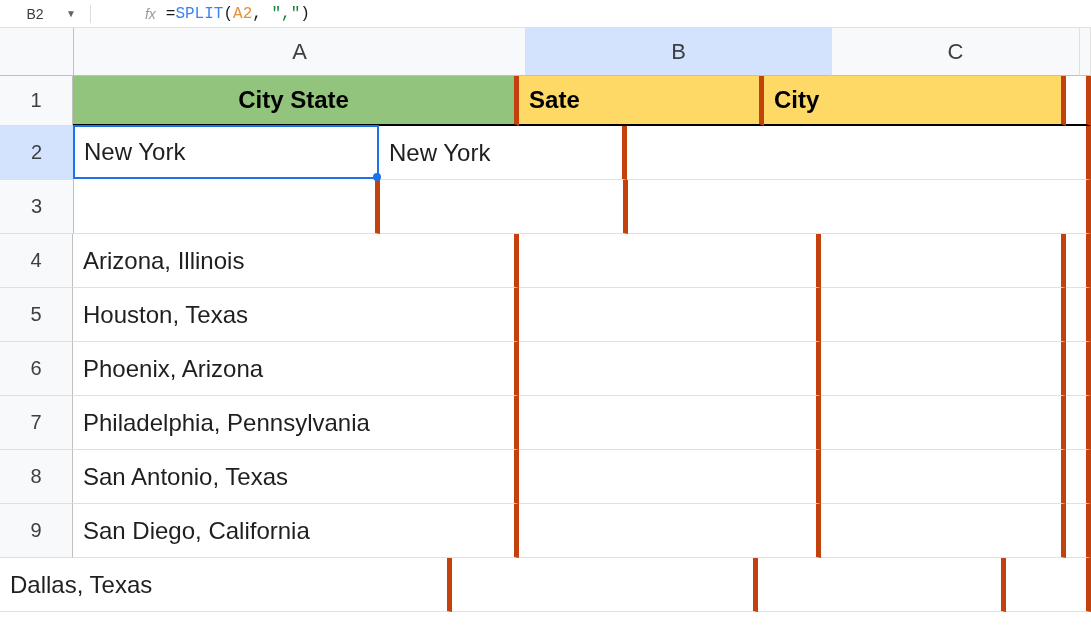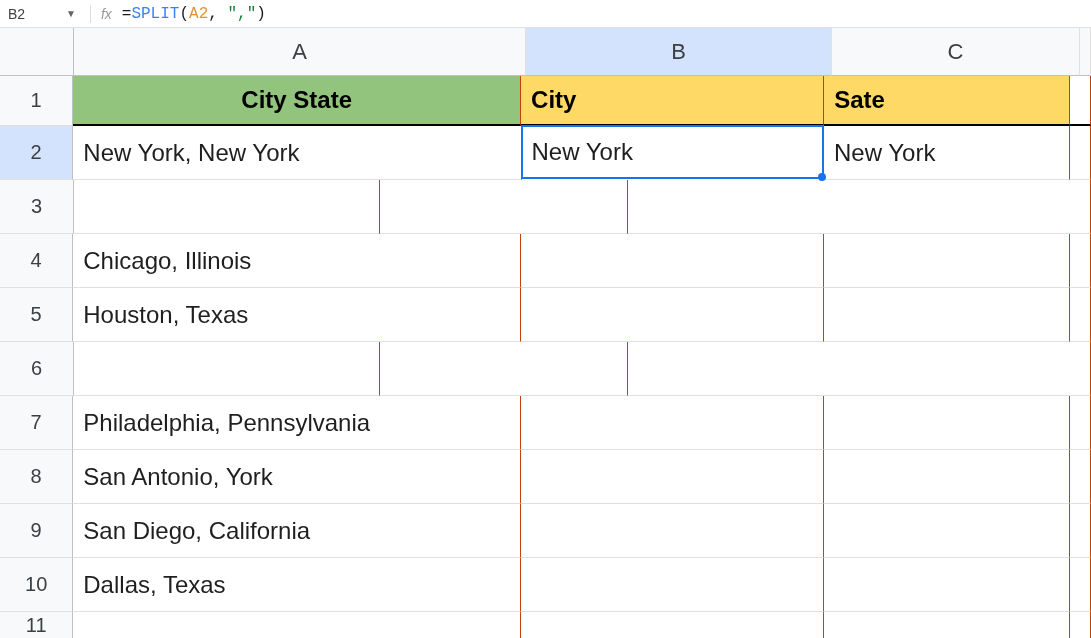--- a/index.html
+++ b/index.html
@@ -21,38 +21,39 @@
       background: #fff;
       padding-left: 4px;
     }
     .name-box {
       width: 62px;
       font-size: 14px;
       color: #3c4043;
       padding: 2px 4px;
       display: flex;
       align-items: center;
-      justify-content: flex-start;
+      justify-content: center;
     }
     .dropdown-arrow {
       font-size: 10px;
       color: #5f6368;
       padding-right: 4px;
     }
     .fx-divider {
       width: 1px;
       height: 18px;
       background: #dadce0;
       margin: 0 10px;
     }
     .fx-label {
       font-style: italic;
       color: #999;
       font-size: 14px;
       margin-right: 10px;
+      margin-left: 44px;
     }
     .formula-input {
       font-family: "Consolas", "Courier New", monospace;
       font-size: 16px;
       color: #1a1a1a;
     }
     .formula-eq { color: #1a1a1a; }
     .formula-fn { color: #3b82f6; }
     .formula-ref { color: #e69138; }
     .formula-text { color: #1a1a1a; }
@@ -107,21 +108,21 @@
       font-size: 20px;
       color: #3c4043;
       font-weight: 400;
     }
     .row-header.active {
       background: #d3e3fd;
     }
     
     .cell {
       height: 54px;
-      border-right: 1px solid #c2410c;
+      border-right: 5px solid #c2410c;
       border-bottom: 1px solid #e0e0e0;
       display: flex;
       align-items: center;
       padding: 0 10px;
       font-size: 24px;
       color: #1f1f1f;
       position: relative;
       background: #fff;
     }
     
@@ -189,96 +190,88 @@
     <div class="corner-cell"></div>
     <div class="col-header col-a">A</div>
     <div class="col-header col-b active">B</div>
     <div class="col-header col-c">C</div>
     <div class="col-header col-d"></div>
   </div>
 
   <div class="row header-row">
     <div class="row-header">1</div>
     <div class="cell col-a header-a">City State</div>
+    <div class="cell col-c header-c">Sate</div>
     <div class="cell col-b header-b">City</div>
-    <div class="cell col-c header-c">Sate</div>
     <div class="cell col-d"></div>
   </div>
 
   <div class="row">
     <div class="row-header active">2</div>
-    <div class="cell col-a">New York, New York</div>
     <div class="cell col-b selected">New York</div>
     <div class="cell col-c"> New York</div>
     <div class="cell col-d"></div>
   </div>
 
   <div class="row">
     <div class="row-header">3</div>
     <div class="cell col-b"></div>
     <div class="cell col-c"></div>
     <div class="cell col-d"></div>
   </div>
 
   <div class="row">
     <div class="row-header">4</div>
-    <div class="cell col-a">Chicago, Illinois</div>
+    <div class="cell col-a">Arizona, Illinois</div>
     <div class="cell col-b"></div>
     <div class="cell col-c"></div>
     <div class="cell col-d"></div>
   </div>
 
   <div class="row">
     <div class="row-header">5</div>
     <div class="cell col-a">Houston, Texas</div>
     <div class="cell col-b"></div>
     <div class="cell col-c"></div>
     <div class="cell col-d"></div>
   </div>
 
   <div class="row">
     <div class="row-header">6</div>
+    <div class="cell col-a">Phoenix, Arizona</div>
     <div class="cell col-b"></div>
     <div class="cell col-c"></div>
     <div class="cell col-d"></div>
   </div>
 
   <div class="row">
     <div class="row-header">7</div>
     <div class="cell col-a">Philadelphia, Pennsylvania</div>
     <div class="cell col-b"></div>
     <div class="cell col-c"></div>
     <div class="cell col-d"></div>
   </div>
 
   <div class="row">
     <div class="row-header">8</div>
-    <div class="cell col-a">San Antonio, York</div>
+    <div class="cell col-a">San Antonio, Texas</div>
     <div class="cell col-b"></div>
     <div class="cell col-c"></div>
     <div class="cell col-d"></div>
   </div>
 
   <div class="row">
     <div class="row-header">9</div>
     <div class="cell col-a">San Diego, California</div>
     <div class="cell col-b"></div>
     <div class="cell col-c"></div>
     <div class="cell col-d"></div>
   </div>
 
   <div class="row">
-    <div class="row-header">10</div>
     <div class="cell col-a">Dallas, Texas</div>
     <div class="cell col-b"></div>
     <div class="cell col-c"></div>
     <div class="cell col-d"></div>
   </div>
 
-  <div class="row row-partial">
-    <div class="row-header">11</div>
-    <div class="cell col-a"></div>
-    <div class="cell col-b"></div>
-    <div class="cell col-c"></div>
-    <div class="cell col-d"></div>
-  </div>
 
 </div>
 
 </body></html>

